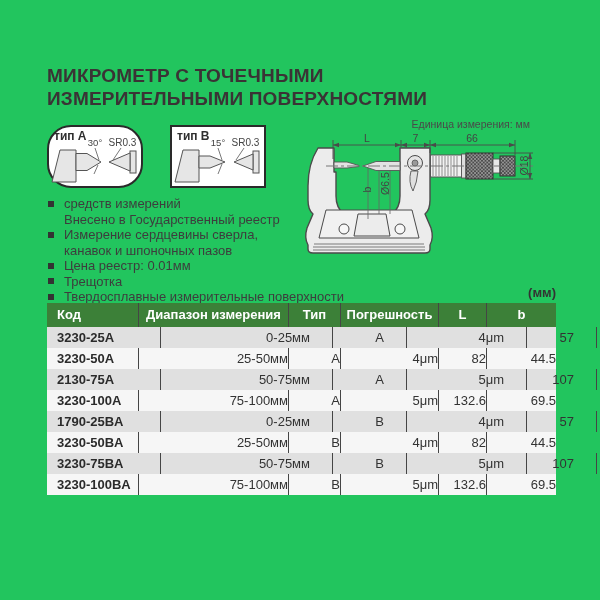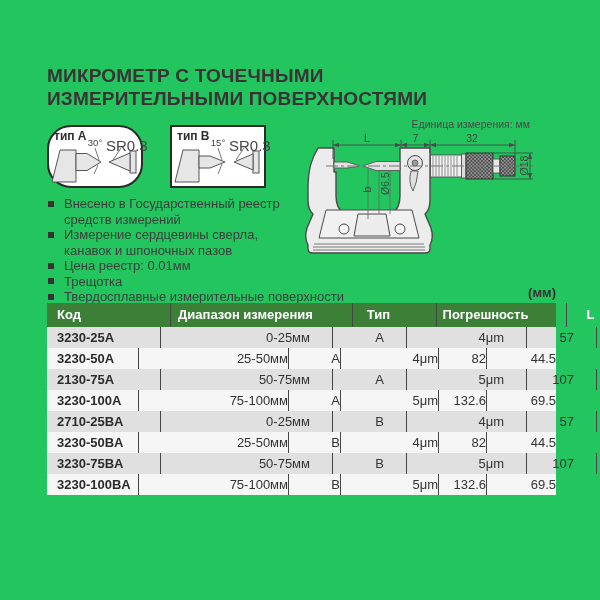--- a/index.html
+++ b/index.html
@@ -20,21 +20,21 @@
   
   .type-box{
     position:absolute;top:125px;width:96px;height:63px;
     border:2px solid #2a2a2a;background:#fff;box-sizing:border-box;
   }
   #type-box-a{left:47px;border-radius:24px;}
   #type-box-b{left:170px;}
   .type-box svg{position:absolute;left:0;top:0;}
   .type-label{position:absolute;left:5px;top:2px;font-size:12px;font-weight:bold;color:#2f2f2f;}
   .angle-label{position:absolute;left:33px;top:10px;width:26px;text-align:center;font-size:9.5px;color:#444;}
-  .sr-label{position:absolute;left:57px;top:10px;width:33px;text-align:center;font-size:15px;color:#444;}
+  .sr-label{position:absolute;left:57px;top:10px;width:33px;text-align:center;font-size:10px;color:#444;}
 
   
   #drawing{position:absolute;left:300px;top:110px;width:260px;height:150px;}
   #drawing svg{position:absolute;left:0;top:0;}
   .unit-note{position:absolute;top:8px;right:30px;font-size:10.5px;color:#4a4a4a;}
   .dim{position:absolute;font-size:10.5px;color:#444;text-align:center;}
   .dim-l{left:56px;top:22px;width:22px;}
   .dim-17{left:104px;top:22px;width:23px;}
   .dim-66{left:160px;top:22px;width:24px;}
   .dim-rot{transform:rotate(-90deg);}
@@ -171,50 +171,50 @@
 
       <line x1="193" y1="43" x2="233" y2="43" stroke="#4a4a4a" stroke-width="0.9"></line>
       <line x1="193" y1="69" x2="233" y2="69" stroke="#4a4a4a" stroke-width="0.9"></line>
       <line x1="230" y1="43" x2="230" y2="69" stroke="#4a4a4a" stroke-width="0.9"></line>
       <path d="M230,43 l-2.2,6 h4.4 Z" fill="#4a4a4a"></path>
       <path d="M230,69 l-2.2,-6 h4.4 Z" fill="#4a4a4a"></path>
     </svg>
     <div class="unit-note">Единица измерения: мм</div>
     <div class="dim dim-l">L</div>
     <div class="dim dim-17">7</div>
-    <div class="dim dim-66">32</div>
+    <div class="dim dim-66">66</div>
     <div class="dim dim-rot dim-b">b</div>
     <div class="dim dim-rot dim-d65">Ø6.5</div>
     <div class="dim dim-rot dim-d18">Ø18</div>
   </div>
 
   <ul id="features">
       <li>
+        <span class="fline">средств измерений</span>
         <span class="fline">Внесено в Государственный реестр</span>
-        <span class="fline">средств измерений</span>
       </li>
       <li>
         <span class="fline">Измерение сердцевины сверла,</span>
         <span class="fline">канавок и шпоночных пазов</span>
       </li>
       <li>
         <span class="fline">Цена реестр: 0.01мм</span>
       </li>
       <li>
         <span class="fline">Трещотка</span>
       </li>
       <li>
         <span class="fline">Твердосплавные измерительные поверхности</span>
       </li>
     </ul>
 
   <div class="mm-label">(мм)</div>
 
   <div id="ptable">
-    <div class="thead" style="background: rgb(60, 128, 56); gap: 32px;">
+    <div class="thead" style="background: rgb(60, 128, 56);">
         <div class="th col0">Код</div>
         <div class="th col1">Диапазон измерения</div>
         <div class="th col2">Тип</div>
         <div class="th col3">Погрешность</div>
         <div class="th col4">L</div>
         <div class="th col5">b</div>
       </div>
     <div class="tbody">
         <div class="tr odd">
           <div class="td col0">3230-25A</div>
@@ -242,21 +242,21 @@
         </div>
         <div class="tr even">
           <div class="td col0">3230-100A</div>
           <div class="td col1">75-100мм</div>
           <div class="td col2">A</div>
           <div class="td col3">5μm</div>
           <div class="td col4">132.6</div>
           <div class="td col5">69.5</div>
         </div>
         <div class="tr odd">
-          <div class="td col0">2710-25BA</div>
+          <div class="td col0">1790-25BA</div>
           <div class="td col1">0-25мм</div>
           <div class="td col2">B</div>
           <div class="td col3">4μm</div>
           <div class="td col4">57</div>
           <div class="td col5">32</div>
         </div>
         <div class="tr even">
           <div class="td col0">3230-50BA</div>
           <div class="td col1">25-50мм</div>
           <div class="td col2">B</div>

